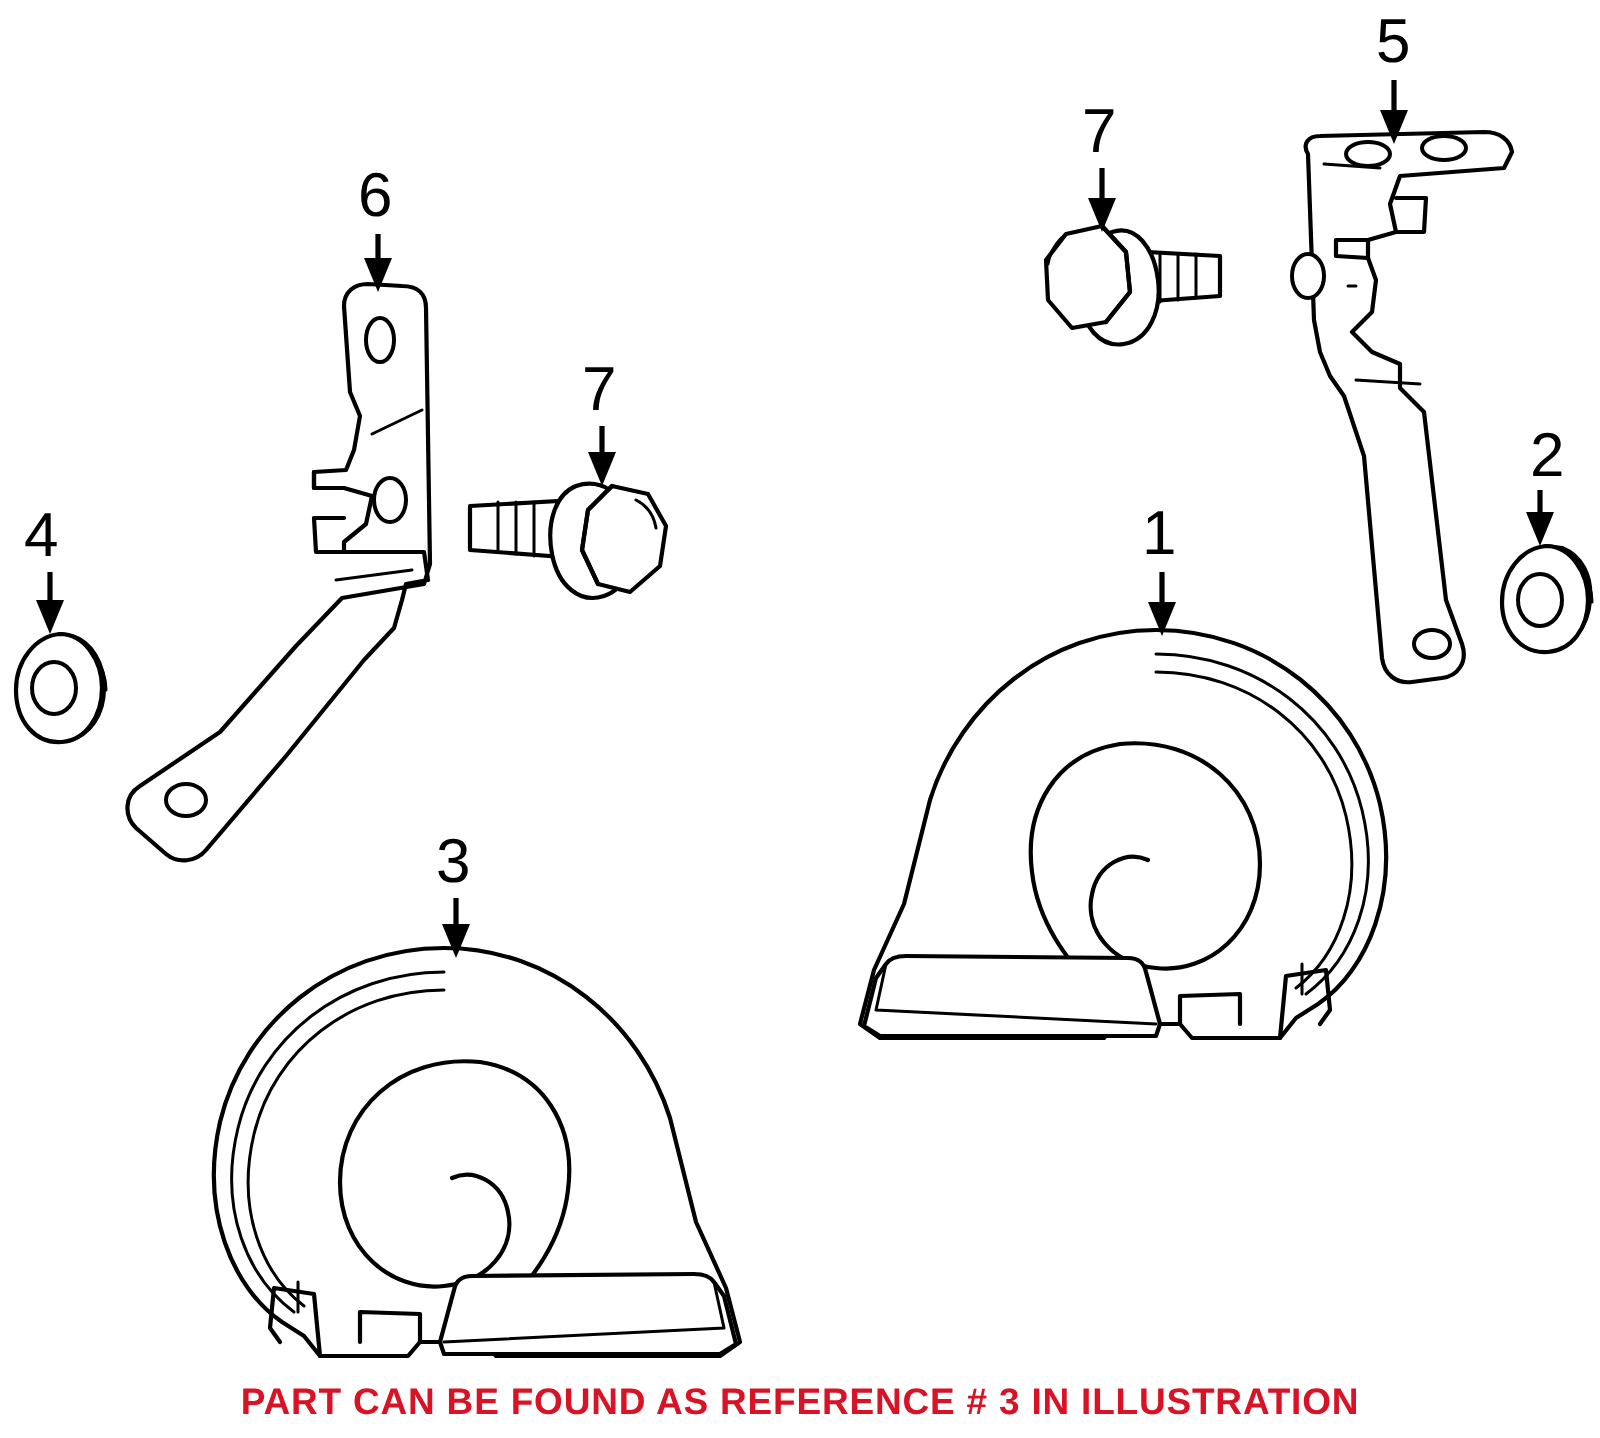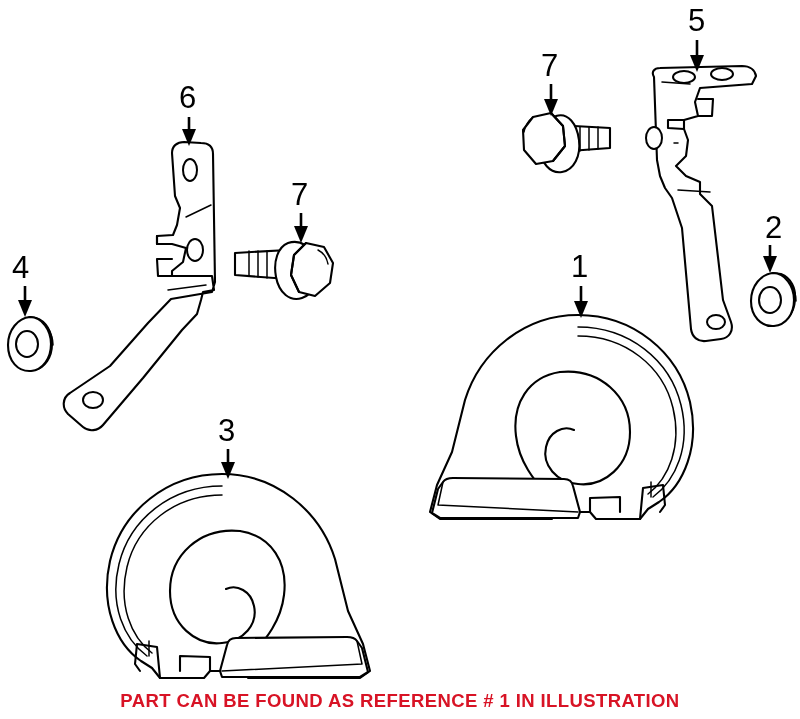--- a/index.html
+++ b/index.html
@@ -352,15 +352,15 @@
 
   <div class="callout" style="left:571px; top:251px;">1</div>
   <div class="callout" style="left:765px; top:212px;">2</div>
   <div class="callout" style="left:218px; top:415px;">3</div>
   <div class="callout" style="left:12px; top:252px;">4</div>
   <div class="callout" style="left:688px; top:5px;">5</div>
   <div class="callout" style="left:179px; top:82px;">6</div>
   <div class="callout" style="left:291px; top:179px;">7</div>
   <div class="callout" style="left:541px; top:50px;">7</div>
 
-  <div id="footnote">PART CAN BE FOUND AS REFERENCE # 1 IN ILLUSTRATION</div>
+  <div id="footnote">PART CAN BE FOUND AS REFERENCE # 3 IN ILLUSTRATION</div>
 
 </div>
 
 </body></html>

